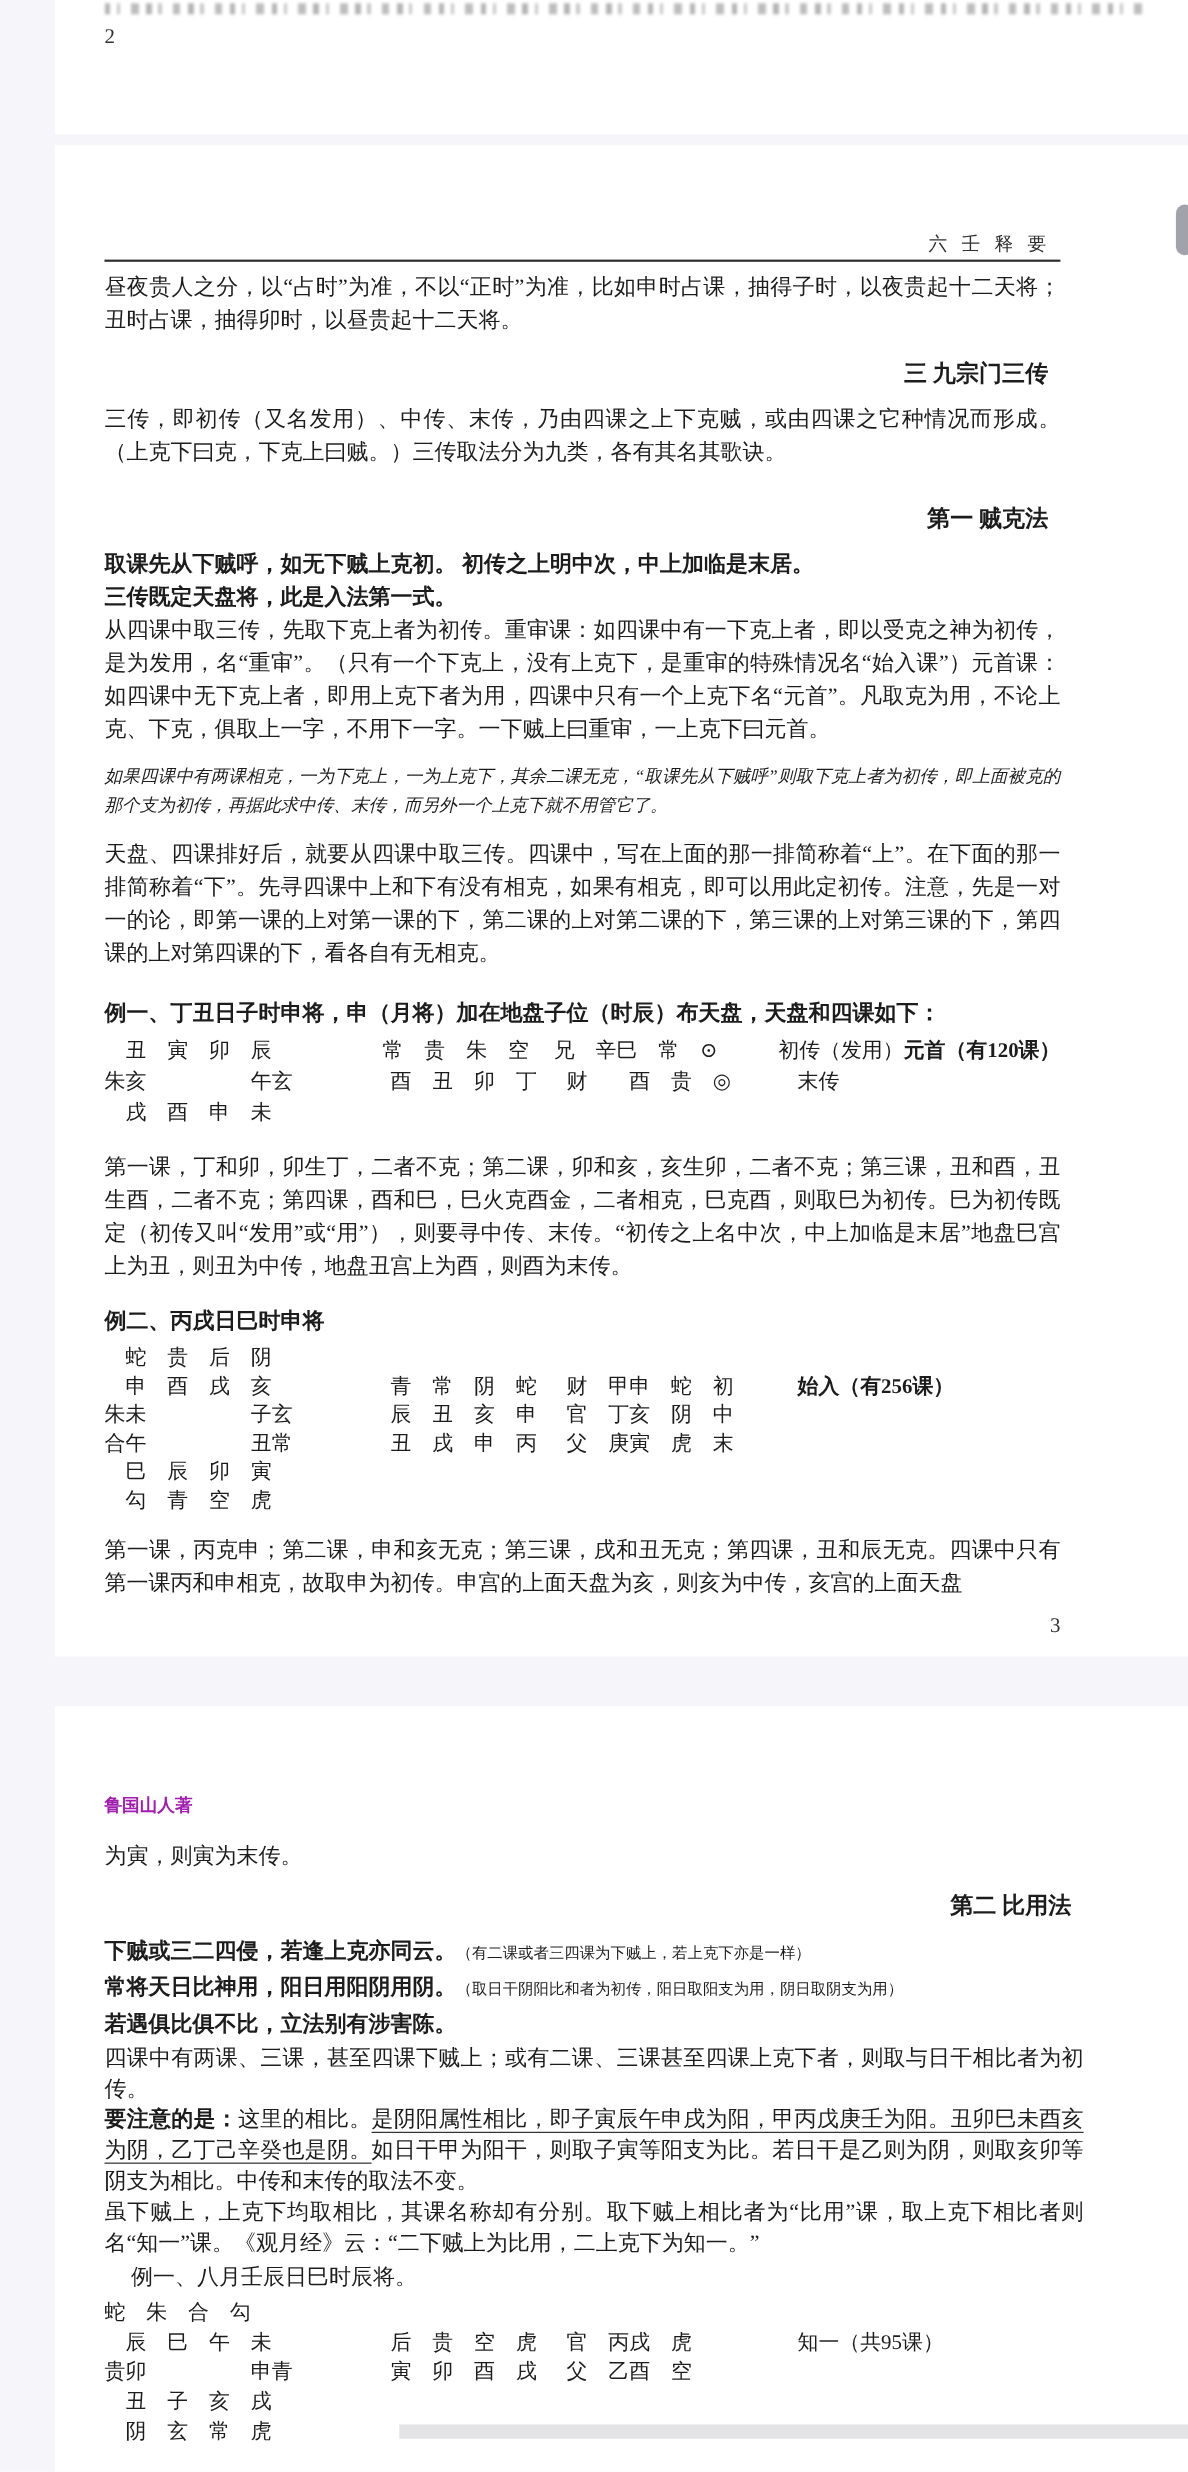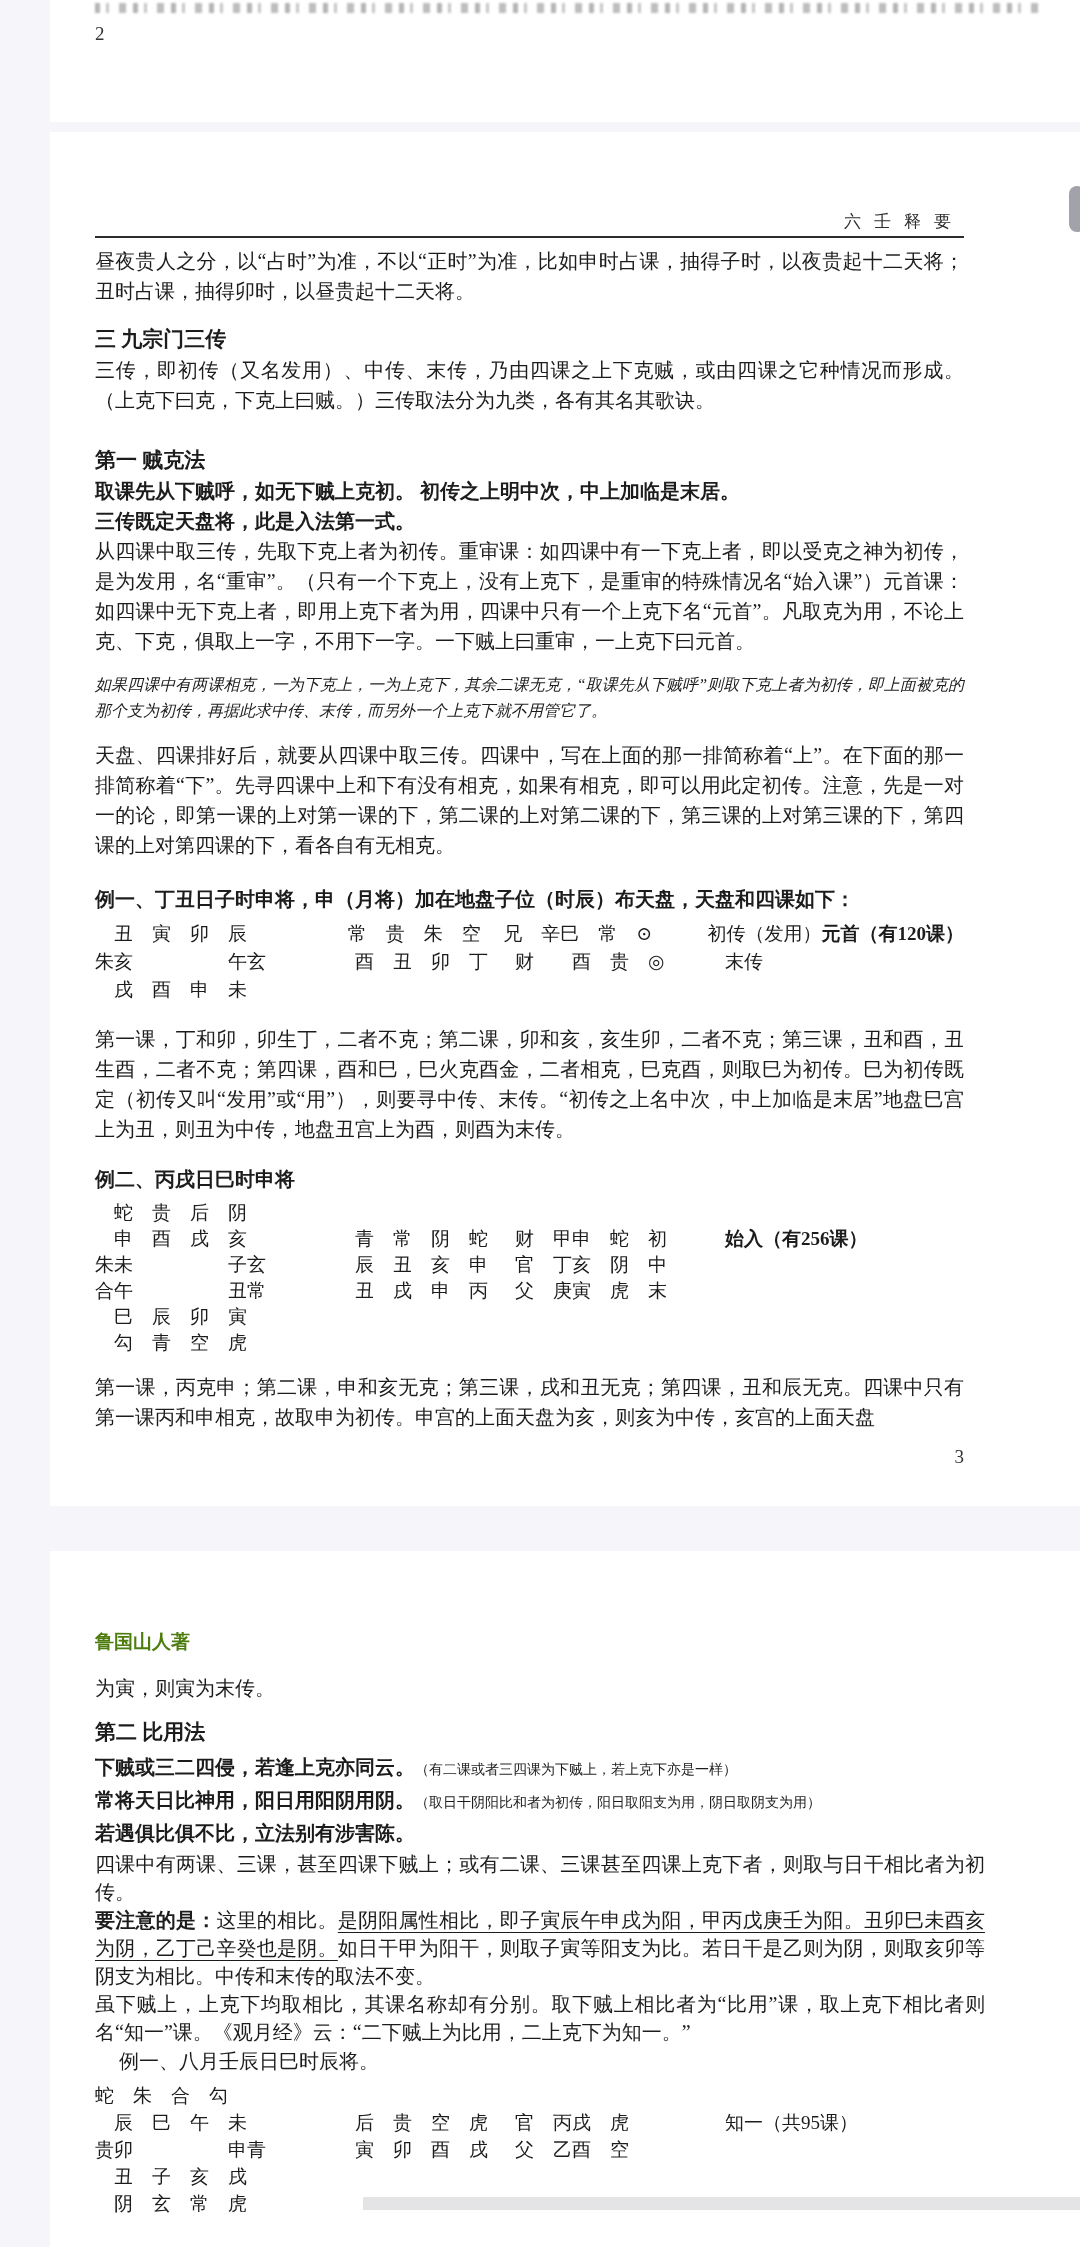--- a/index.html
+++ b/index.html
@@ -27,48 +27,48 @@
   .pnum-right{text-align:right;margin-top:14px;}
 
   .running-header{
     text-align:right;padding-top:80px;font-size:17px;letter-spacing:13px;
     color:#2f2f2f;line-height:20px;
   }
   .rule{border-bottom:2px solid #2d2d2d;margin-top:4px;}
 
   .body-p{font-size:20px;line-height:30px;text-align:justify;margin:0;}
   .carry{margin-top:8px;}
-  .sec-heading{font-size:21px;line-height:31px;font-weight:700;text-align:left;margin:0;}
+  .sec-heading{font-size:21px;line-height:31px;font-weight:700;text-align:right;margin:11px;}
   #h-sec3{margin-top:18px;}
   #h-m1{margin-top:30px;}
   #h-m2{margin-top:14px;}
   .verse{font-weight:700;}
   .small-note{font-size:16px;line-height:26px;text-align:justify;font-style:italic;}
   .note-paren{font-weight:400;font-size:14px;}
   .mt10{margin-top:10px;} .mt16{margin-top:16px;} .mt20{margin-top:20px;}
   .mt24{margin-top:24px;} .mt2{margin-top:2px;} .mt4{margin-top:4px;} .mt6{margin-top:22px;}
   .ex-title{font-weight:700;}
-  .ex-title-plain{text-indent:24px;font-family:Liberation Mono, monospace;}
+  .ex-title-plain{text-indent:24px;}
 
   .ctable{font-size:19px;margin-top:6px;}
   .crow{display:flex;line-height:28px;white-space:pre;}
   .crow-t2{line-height:26px;}
   .crow-t3{line-height:27px;}
   .cc1{width:260px;} .cc2{width:160px;} .cc3{width:210px;} .cc4{flex:1;}
   .b{font-weight:700;}
 
   .graybar{
     flex:1;height:13px;background:#e4e4e7;align-self:center;
     margin-right:-95px;margin-left:8px;
   }
   .scroll-thumb{
     position:absolute;right:-5px;top:186px;width:16px;height:46px;
     border-radius:8px;background:#a2a2aa;
   }
-  .author{font-size:19px;font-weight:700;line-height:18px;padding-top:82px;color:#4d7c0f;}
+  .author{font-size:16px;font-weight:700;line-height:18px;padding-top:82px;color:#a21caf;}
   .u{text-decoration:underline;text-underline-offset:5px;text-decoration-thickness:1px;}
 </style>
 </head>
 <body>
 
 <div class="page" id="page-prev">
   <div class="cut-line"></div>
   <div class="pnum">2</div>
 </div>
 

